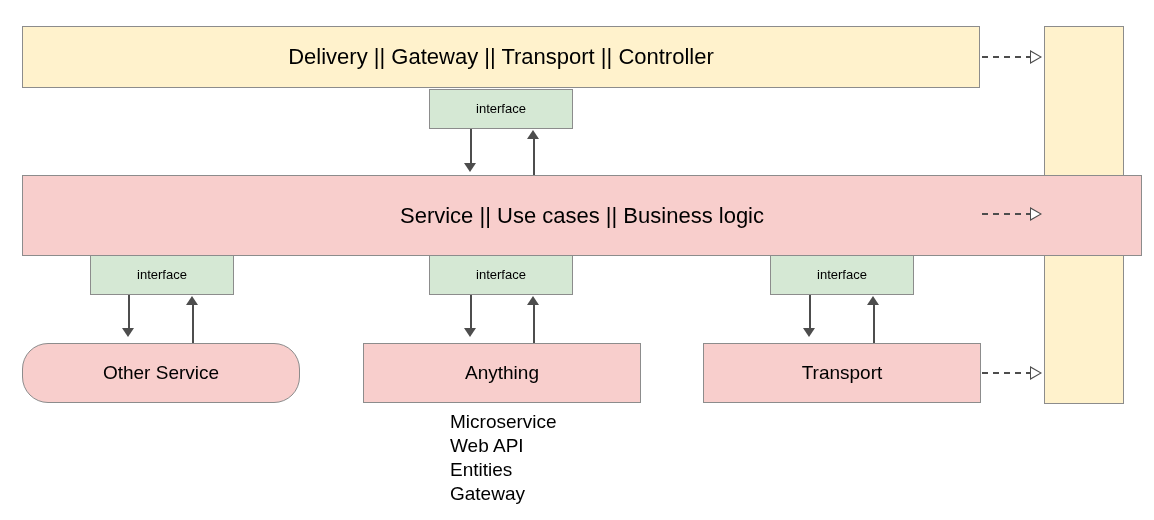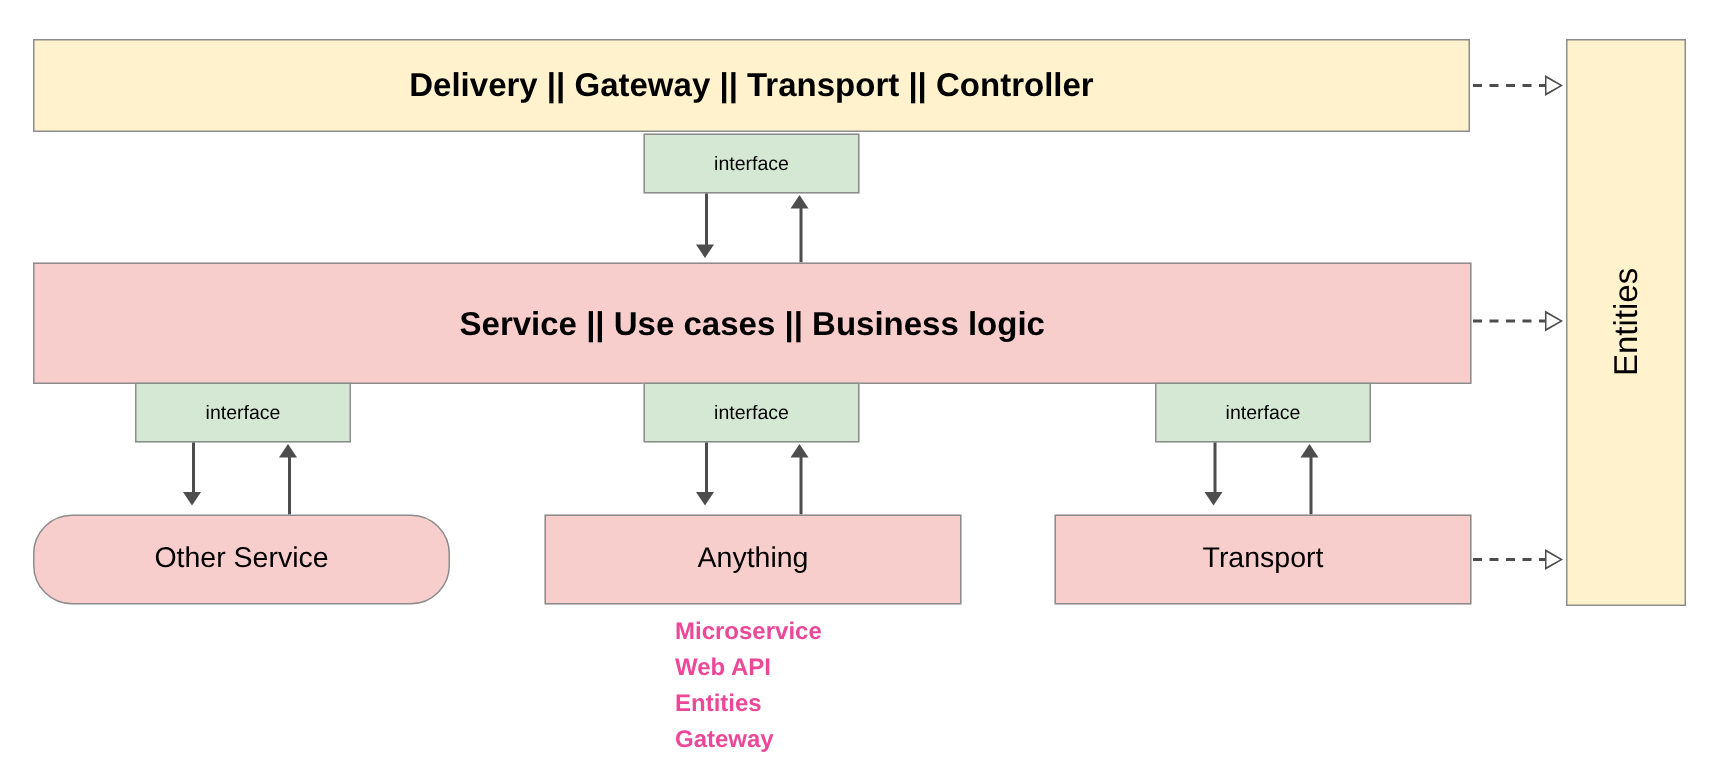--- a/index.html
+++ b/index.html
@@ -34,21 +34,21 @@
   }
   .layer-pink {
     background: #f8cecc;
     border-color: #8c8c8c;
   }
   .iface {
     background: #d5e8d4;
     border-color: #8c8c8c;
     font-size: 13px;
   }
-  .big-label { font-size: 22px; font-weight: bold; }
+  .big-label { font-size: 22px; }
   .mid-label { font-size: 19px; }
 
   
   .vert-text {
     position: absolute;
     left: 0; top: 0;
     width: 100%; height: 100%;
     display: flex;
     align-items: center;
     justify-content: center;
@@ -96,25 +96,24 @@
     position: absolute;
     left: -11px; top: -5px;
     width: 0; height: 0;
     border-top: 5px solid transparent;
     border-bottom: 5px solid transparent;
     border-left: 9px solid #ffffff;
   }
 
   .note-list {
     position: absolute;
-    font-size: 16px;
+    font-size: 19px;
     line-height: 24px;
-    color: #ec4899;
+    color: #000000;
     white-space: nowrap;
-    font-weight: bold;
   }
   .note-list div { height: 24px; }
 </style>
 </head>
 <body>
 
 <div id="canvas">
 
   <div class="box layer-yellow big-label" style="left:22px; top:26px; width:958px; height:62px;">
     <span>Delivery || Gateway || Transport || Controller</span>
@@ -132,21 +131,21 @@
   <div class="box iface" style="left:429px; top:89px; width:144px; height:40px;">
     <span>interface</span>
   </div>
 
   <div class="vline" style="left:470px; top:129px; height:36px;"></div>
   <div class="arrowhead-down" style="left:464px; top:163px;"></div>
 
   <div class="vline" style="left:533px; top:138px; height:37px;"></div>
   <div class="arrowhead-up" style="left:527px; top:130px;"></div>
 
-  <div class="box layer-pink big-label" style="left:22px; top:175px; width:959px; height:81px;">
+  <div class="box layer-pink big-label" style="left:22px; top:175px; width:1120px; height:81px;">
     <span>Service || Use cases || Business logic</span>
   </div>
 
   <div class="dashed-line" style="left:982px; top:213px; width:50px;"></div>
   <div class="open-arrow-right" style="left:1030px; top:207px;"></div>
 
   <div class="box iface" style="left:90px; top:255px; width:144px; height:40px;">
     <span>interface</span>
   </div>
 

